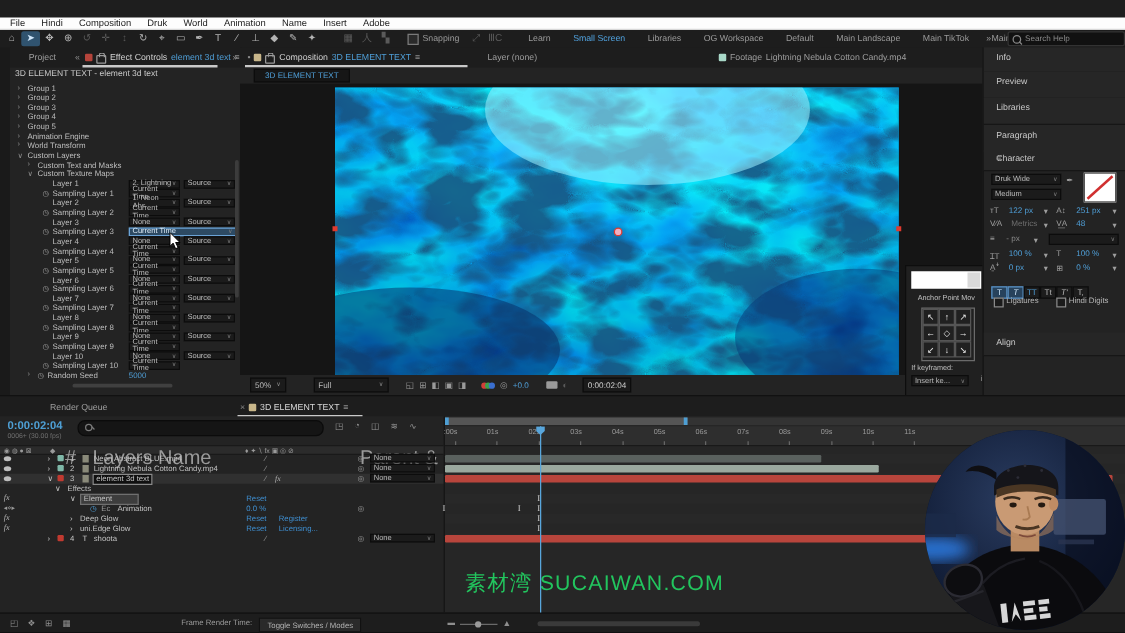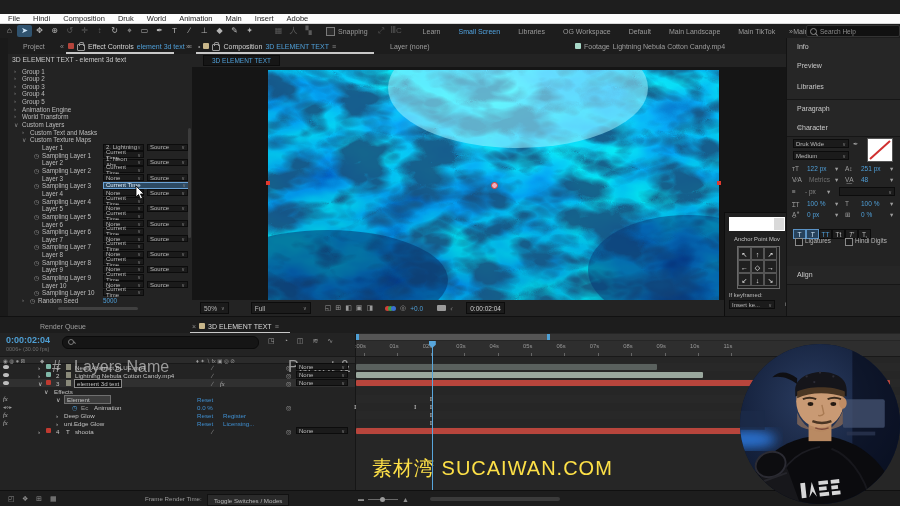--- a/index.html
+++ b/index.html
@@ -112,42 +112,42 @@
   .bar{position:absolute;top:1px;height:6px;border-radius:1px;}
   .kf{position:absolute;top:0;font-family:"Liberation Serif",serif;font-size:7px;color:#cfcfcf;line-height:8px;}
   #playhead-line{position:absolute;width:1px;background:#58a6dc;z-index:5;}
   #playhead-head{position:absolute;width:7px;height:7px;background:#58a6dc;z-index:6;
                  clip-path:polygon(0 0,100% 0,100% 55%,50% 100%,0 55%);}
   
   #statusbar{left:0;top:490px;width:900px;height:16px;background:#1d1d1d;border-top:1px solid #101010;}
   .st-ic{position:absolute;top:4px;font-size:7px;color:#8e8e8e;}
   #toggle-chip{position:absolute;left:207px;top:3px;height:10px;background:#2a2a2a;border:1px solid #111;
                font-size:6.2px;color:#b5b5b5;display:flex;align-items:center;padding:0 6px;}
-  #watermark{left:372px;top:455px;font-size:20px;color:#fde047;letter-spacing:1px;z-index:4;}
+  #watermark{left:372px;top:455px;font-size:17px;color:#22c55e;letter-spacing:1px;z-index:4;}
   #webcam{left:740px;top:344px;width:160px;height:160px;border-radius:50%;overflow:hidden;z-index:10;background:#0c1528;}
   #cursor-ec{left:135px;top:186px;z-index:20;}
   #zoom-slider{position:absolute;left:358px;top:6px;width:52px;height:4px;display:flex;align-items:center;gap:4px;}
   #zoom-slider .trk{width:30px;height:1px;background:#6a6a6a;position:relative;}
   #zoom-slider .thm{position:absolute;left:12px;top:-2px;width:5px;height:5px;border-radius:50%;background:#9a9a9a;}
   #hscroll{position:absolute;left:430px;top:6px;width:130px;height:4px;background:#3a3a3a;border-radius:2px;}
 </style>
 </head>
 <body>
 
 <div id="root">
 
 
   <div id="menubar" class="abs">
       <span>File</span>
       <span>Hindi</span>
       <span>Composition</span>
       <span>Druk</span>
       <span>World</span>
       <span>Animation</span>
-      <span>Main</span>
+      <span>Name</span>
       <span>Insert</span>
       <span>Adobe</span>
     </div>
 
   <div id="toolbar" class="abs">
     <div id="tools" style="display:flex;align-items:center;padding-left:2px;">
         <span class="tool">⌂</span>
         <span class="tool active">➤</span>
         <span class="tool">✥</span>
         <span class="tool">⊕</span>

